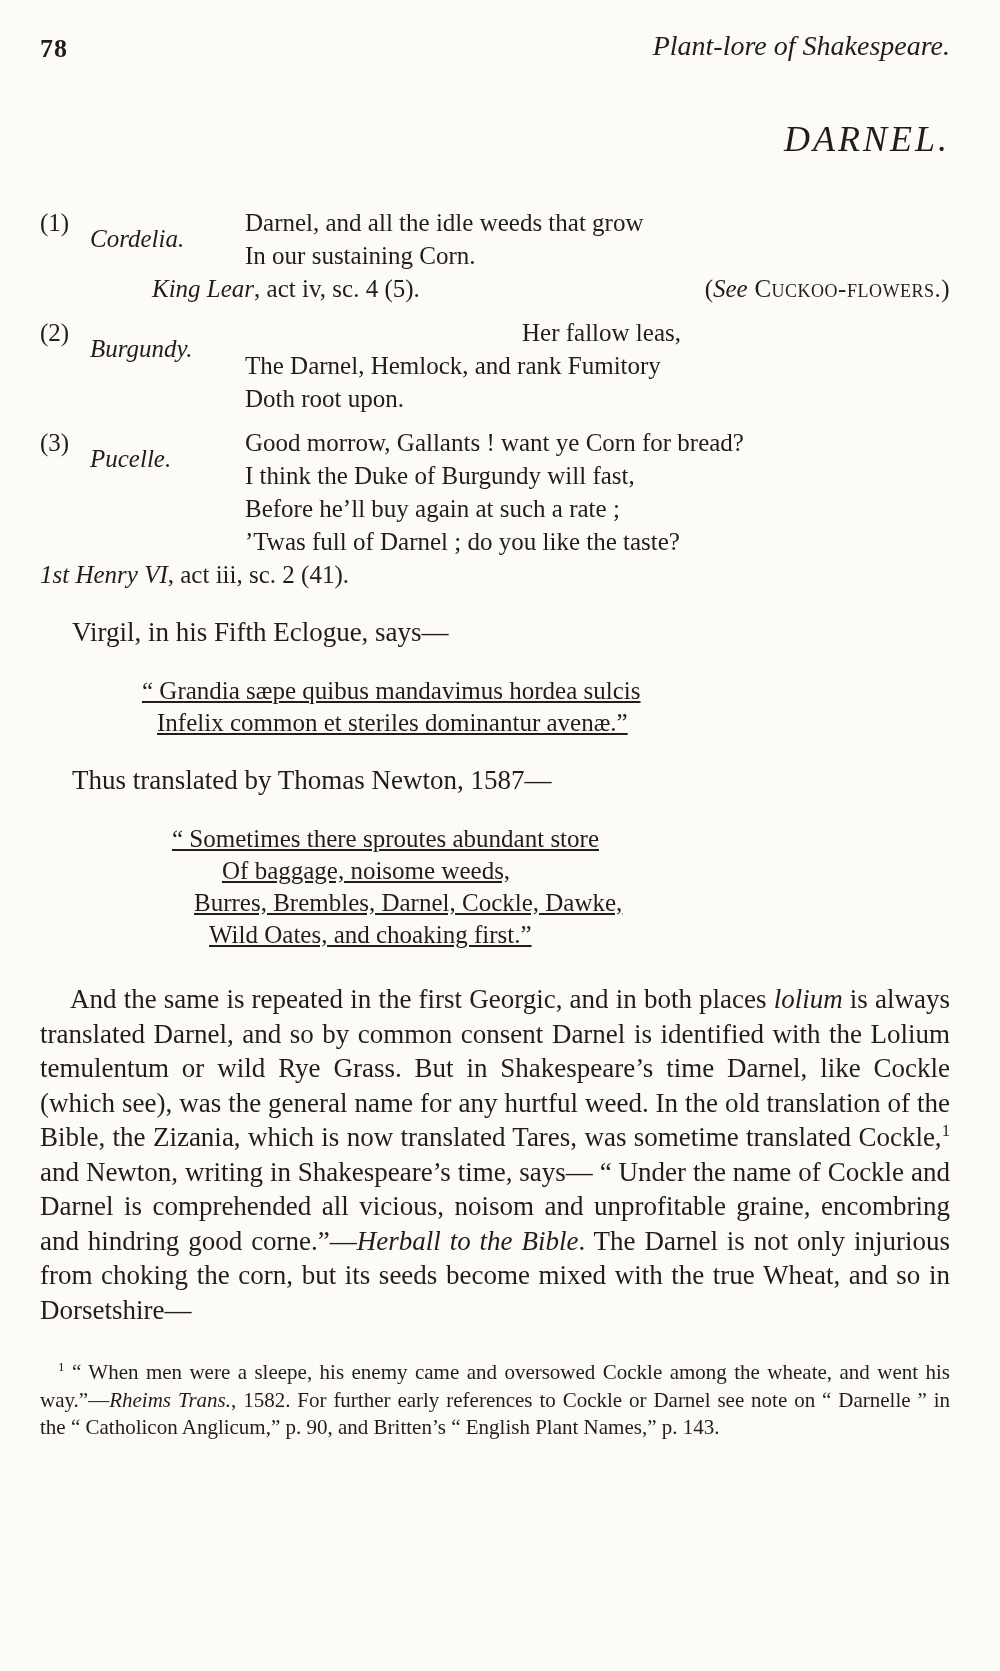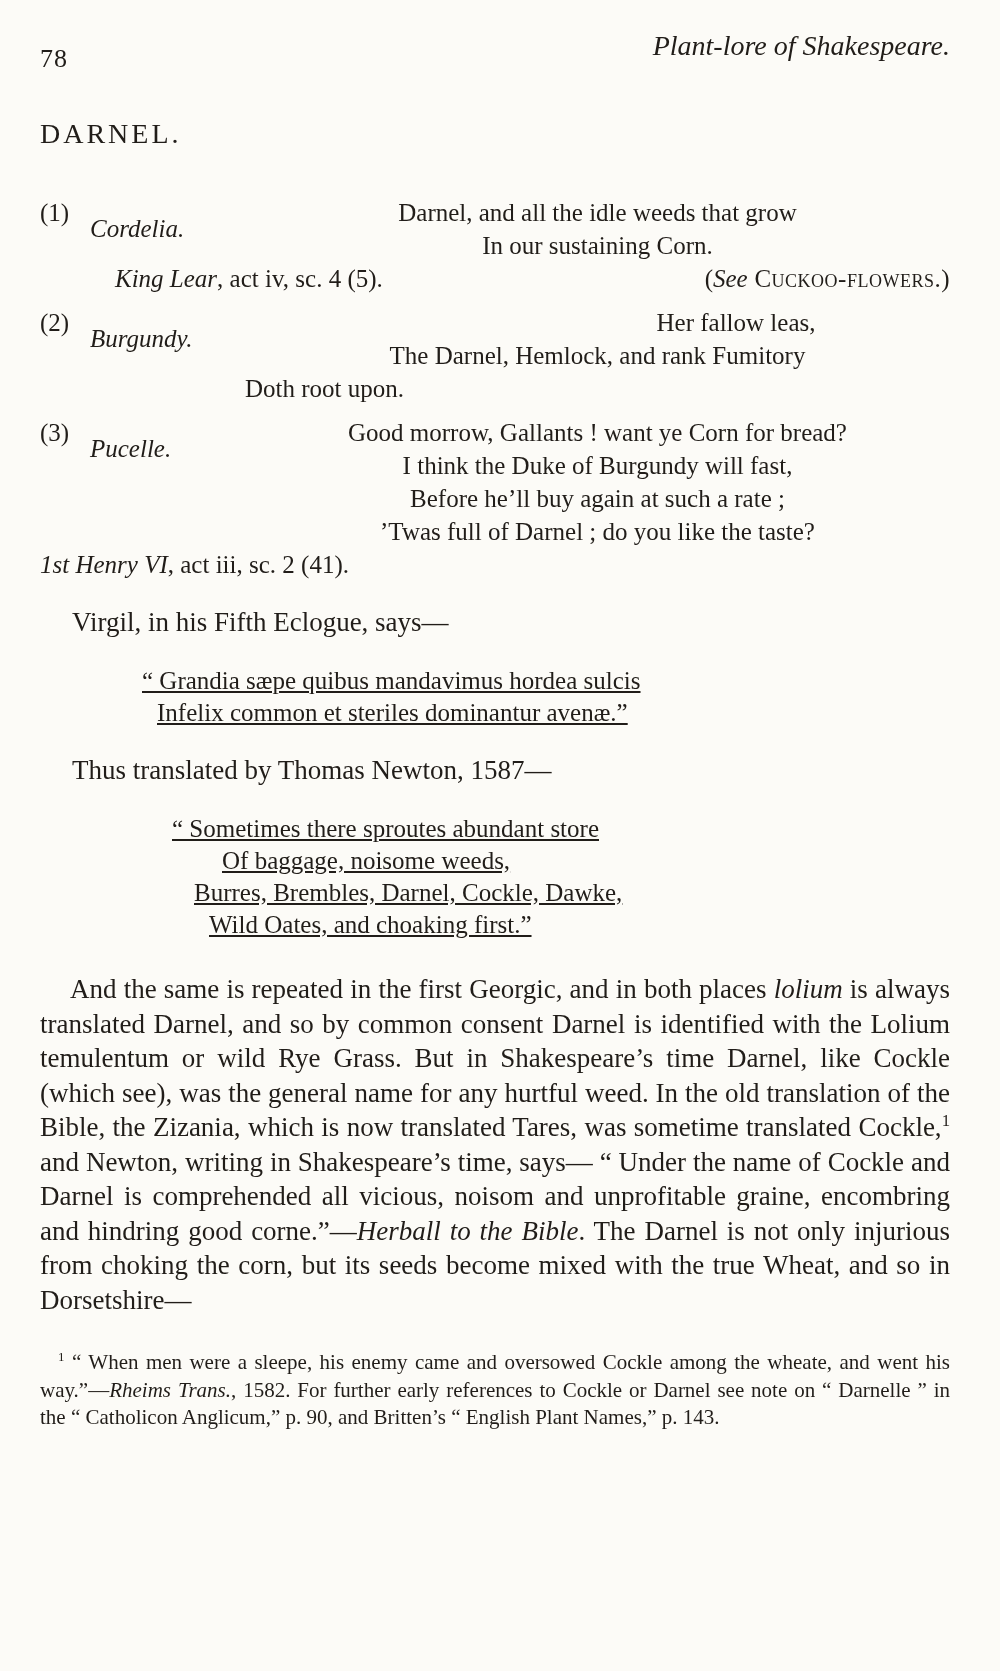--- a/index.html
+++ b/index.html
@@ -7,37 +7,37 @@
   body {
     width: 1000px; height: 1671px;
     background: #fcfbf7;
     color: #211d19;
     font-family: "Liberation Serif", "DejaVu Serif", serif;
     overflow: hidden;
   }
   .page { position: relative; width: 100%; height: 100%; padding: 30px 50px 0 40px; }
 
   .page-header { position: relative; height: 40px; margin-bottom: 48px; }
-  .page-num { position: absolute; left: 0; top: 14px; font-size: 26px; letter-spacing: 1px; }
+  .page-num { position: absolute; left: 0; top: 4px; font-size: 26px; letter-spacing: 1px; font-weight: bold; }
   .running-title { display: block; text-align: right; font-style: italic; font-size: 28px; }
 
   .chapter-title {
-    text-align: left; font-size: 28px; font-weight: normal;
-    letter-spacing: 3px; margin: 0 0 46px 0;
+    text-align: right; font-size: 36px; font-weight: normal;
+    letter-spacing: 3px; margin: 0 0 46px 0; font-style: italic;
   }
 
   .quote { position: relative; font-size: 25px; line-height: 33px; margin-bottom: 11px; }
   .q-num { position: absolute; left: 0; top: 0; }
   .q-speaker { position: absolute; left: 50px; top: 16px; font-style: italic; }
-  .q-body { margin-left: 205px; text-align: center; }
+  .q-body { margin-left: 205px; }
   .q-line { white-space: nowrap; }
   .q2-first { margin-left: 277px; }
   .q-flex { display: flex; justify-content: space-between; }
   .q-attr { display: flex; justify-content: space-between; }
-  .q1-attr { margin-left: 75px; }
+  .q1-attr { margin-left: 112px; }
   .q-attr-right { text-align: left; }
 
   .it { font-style: italic; }
   .sc { font-variant: small-caps; letter-spacing: 0.5px; }
 
   .intro { font-size: 27px; margin: 26px 0 0 0; text-indent: 32px; }
 
   .verse { font-size: 25px; line-height: 32px; margin-top: 27px; }
   .verse .v-line { white-space: nowrap; text-decoration: underline; }
   .latin { margin-left: 102px; }

